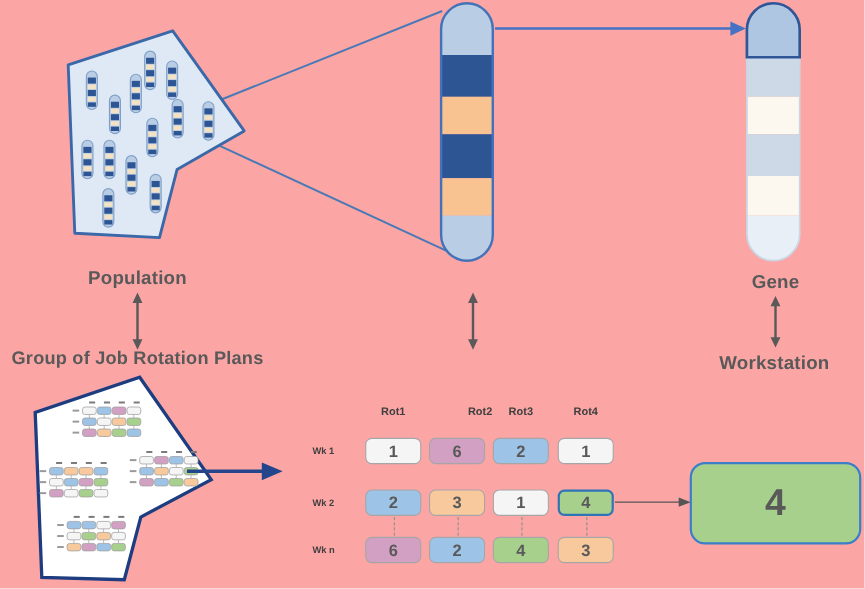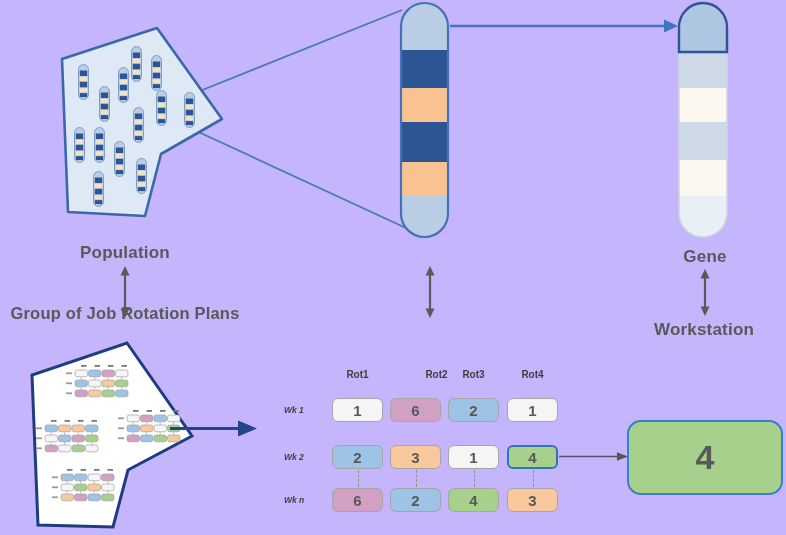--- a/index.html
+++ b/index.html
@@ -1,26 +1,26 @@
 <!DOCTYPE html>
 <html><head>
 <meta charset="utf-8">
 <style>
   html,body{margin:0;padding:0;background:#ffffff;}
-  .canvas{position:relative;width:786px;height:535px;background:#c4b5fd;
+  .canvas{position:relative;width:786px;height:535px;background:#fca5a5;
           font-family:"Liberation Sans",sans-serif;overflow:hidden;}
   svg.layer{position:absolute;left:0;top:0;}
   .diagram-label{position:absolute;text-align:center;font-weight:bold;color:#595959;
                  font-size:17px;white-space:nowrap;letter-spacing:.2px;}
   
   #plan-table{position:absolute;left:280px;top:355px;width:300px;height:165px;}
   #plan-table .hdr{position:absolute;transform:translateX(-50%);font-size:10px;
                    font-weight:bold;color:#3f3f3f;white-space:nowrap;}
   #plan-table .rowlab{position:absolute;font-size:8.5px;font-weight:bold;color:#3f3f3f;
-                      display:flex;align-items:center;font-style:italic;}
+                      display:flex;align-items:center;}
   #plan-table .cell{position:absolute;width:51px;height:24px;box-sizing:border-box;
                     border:1.6px solid #a6a6a6;border-radius:6px;display:flex;
                     align-items:center;justify-content:center;font-size:15px;
                     font-weight:bold;color:#595959;}
   .c-white{background:#f5f5f5;} .c-blue{background:#9dc3e6;} .c-pink{background:#d2a0c2;}
   .c-orange{background:#f8c99c;} .c-green{background:#a8d08d;}
   #plan-table .cell.selected{border:2.4px solid #2e75b6;}
   #plan-table .dash{position:absolute;width:0;border-left:1.6px dashed #8f8f8f;}
   
   .result-box{position:absolute;left:627px;top:420px;width:156px;height:75px;
@@ -242,21 +242,21 @@
     </g>
 
     <g>
       <line x1="559" y1="456.5" x2="618" y2="456.5" stroke="#555555" stroke-width="1.3"></line>
       <polygon points="628,456.5 617,452.3 617,460.7" fill="#555555"></polygon>
     </g>
   </svg>
 
   <div class="diagram-label" style="left:25px;top:243px;width:200px;">Population</div>
   <div class="diagram-label" style="left:605px;top:247px;width:200px;">Gene</div>
-  <div class="diagram-label" style="left:0px;top:304px;width:250px;font-size:16.5px;">Group of Job Rotation Plans</div>
+  <div class="diagram-label" style="left:0px;top:317px;width:250px;font-size:16.5px;">Group of Job Rotation Plans</div>
   <div class="diagram-label" style="left:604px;top:320px;width:200px;">Workstation</div>
 
   <div id="plan-table">
       <div class="hdr" style="left: 77.5px; top: 14px;">Rot1</div>
       <div class="hdr" style="left: 135.5px; top: 14px; margin-left: 21px;">Rot2</div>
       <div class="hdr" style="left: 193.5px; top: 14px;">Rot3</div>
       <div class="hdr" style="left: 252.5px; top: 14px;">Rot4</div>
       <div class="rowlab" style="left: 4px; top: 43px; height: 24px;">Wk 1</div>
       <div class="cell c-white" style="left: 52px; top: 43px;">1</div>
       <div class="cell c-pink" style="left: 110px; top: 43px;">6</div>

